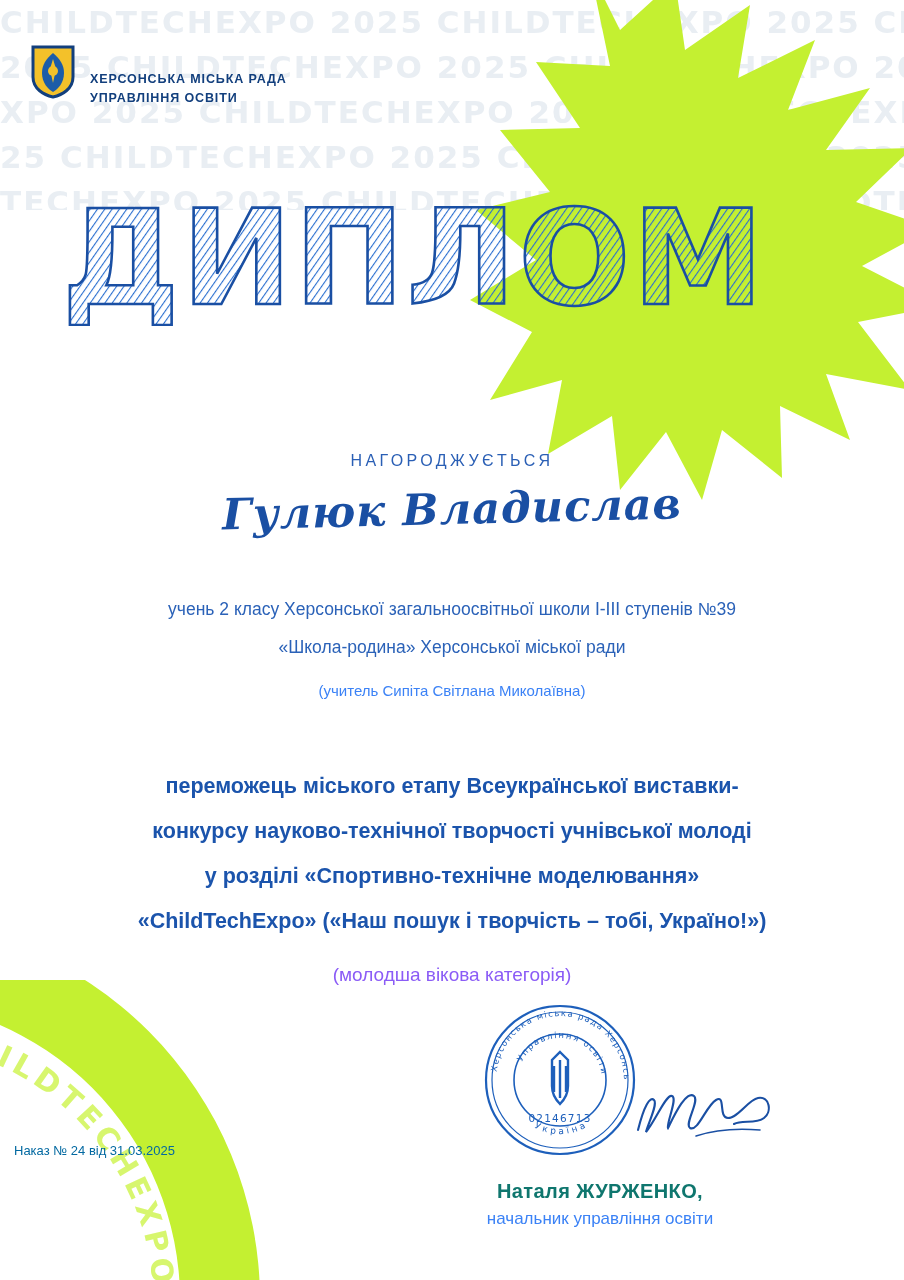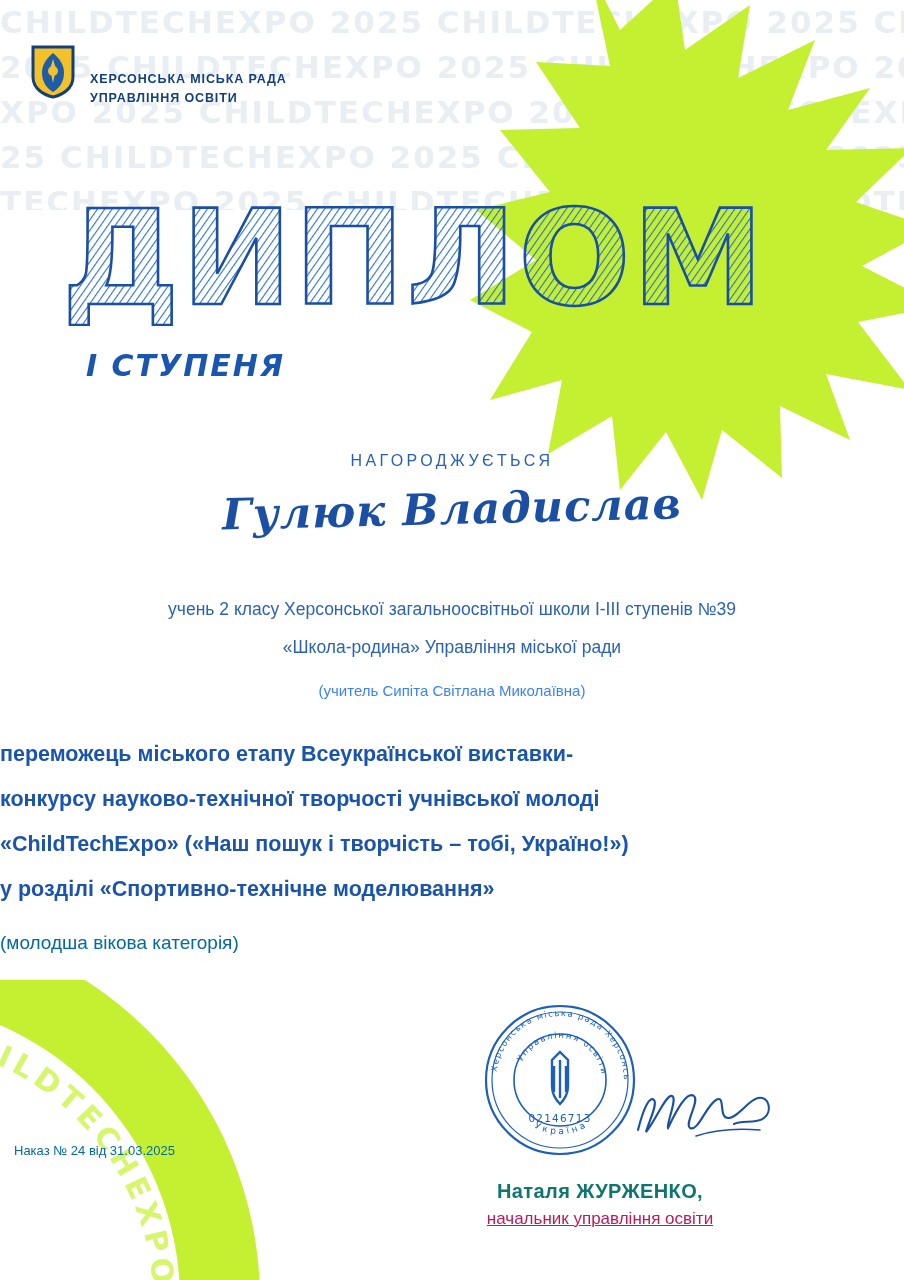--- a/index.html
+++ b/index.html
@@ -156,35 +156,36 @@
     font-family: "Liberation Sans", sans-serif;
   }
   .sub-lines div.teacher {
     font-size: 15px;
     color: #3b82f6;
     margin-top: 6px;
   }
 
   .main-lines {
     position: absolute;
-    top: 732px;
-    left: 0;
-    width: 904px;
+    top: 764px;
+    left: 0;
+    width: 904px;
+    text-align: center;
   }
   .main-lines div {
     font-weight: 700;
     font-size: 21.5px;
     line-height: 45px;
     color: #1b54ac;
   }
   .main-lines div.cat {
     font-weight: 400;
     font-size: 19px;
     margin-top: 8px;
-    color: #0369a1;
+    color: #8b5cf6;
   }
 
   
   .stamp {
     position: absolute;
     top: 1000px;
     left: 480px;
     width: 160px;
     height: 160px;
     z-index: 4;
@@ -208,23 +209,22 @@
   }
   .signer .name {
     font-weight: 700;
     font-size: 20px;
     letter-spacing: 0.4px;
     color: #0f766e;
     line-height: 30px;
   }
   .signer .role {
     font-size: 17px;
-    color: #be185d;
+    color: #3b82f6;
     line-height: 26px;
-    text-decoration: underline;
   }
 
   .order {
     position: absolute;
     left: 14px;
     bottom: 10px;
     font-size: 13px;
     color: #0369a1;
     z-index: 5;
   }
@@ -283,37 +283,36 @@
     <svg width="790" height="130" viewBox="0 0 790 130" xmlns="http://www.w3.org/2000/svg">
       <defs>
         <pattern id="hatch" patternUnits="userSpaceOnUse" width="6" height="6" patternTransform="rotate(35)">
           <line x1="0" y1="0" x2="0" y2="6" stroke="#2a6fd0" stroke-width="2.2"></line>
         </pattern>
       </defs>
       <text x="0" y="108" font-family="DejaVu Sans, sans-serif" font-weight="700" font-size="132" letter-spacing="2" fill="url(#hatch)" stroke="#1a4fa3" stroke-width="2.6">ДИПЛОМ</text>
     </svg>
   </div>
 
-  <div class="degree">I СТУПЕНЯ</div>
 
   <div class="awarded-label">НАГОРОДЖУЄТЬСЯ</div>
 
   <div class="recipient">Гулюк Владислав</div>
 
   <div class="sub-lines">
     <div>учень 2 класу Херсонської загальноосвітньої  школи I-III ступенів №39</div>
-    <div>«Школа-родина» Управління міської ради</div>
+    <div>«Школа-родина» Херсонської міської ради</div>
     <div class="teacher">(учитель Сипіта Світлана Миколаївна)</div>
   </div>
 
   <div class="main-lines">
     <div>переможець міського етапу Всеукраїнської виставки-</div>
     <div>конкурсу науково-технічної творчості учнівської молоді</div>
+    <div>у розділі «Спортивно-технічне моделювання»</div>
     <div>«ChildTechExpo» («Наш пошук і творчість – тобі, Україно!»)</div>
-    <div>у розділі «Спортивно-технічне моделювання»</div>
     <div class="cat">(молодша вікова категорія)</div>
   </div>
 
   <div class="stamp">
     <svg width="160" height="160" viewBox="0 0 160 160" xmlns="http://www.w3.org/2000/svg">
       <circle cx="80" cy="80" r="74" fill="none" stroke="#1d5fbb" stroke-width="2.2"></circle>
       <circle cx="80" cy="80" r="68" fill="none" stroke="#1d5fbb" stroke-width="1.2"></circle>
       <circle cx="80" cy="80" r="46" fill="none" stroke="#1d5fbb" stroke-width="1.6"></circle>
       <defs>
         <path id="topArc" d="M16,80 A64,64 0 0 1 144,80"></path>

